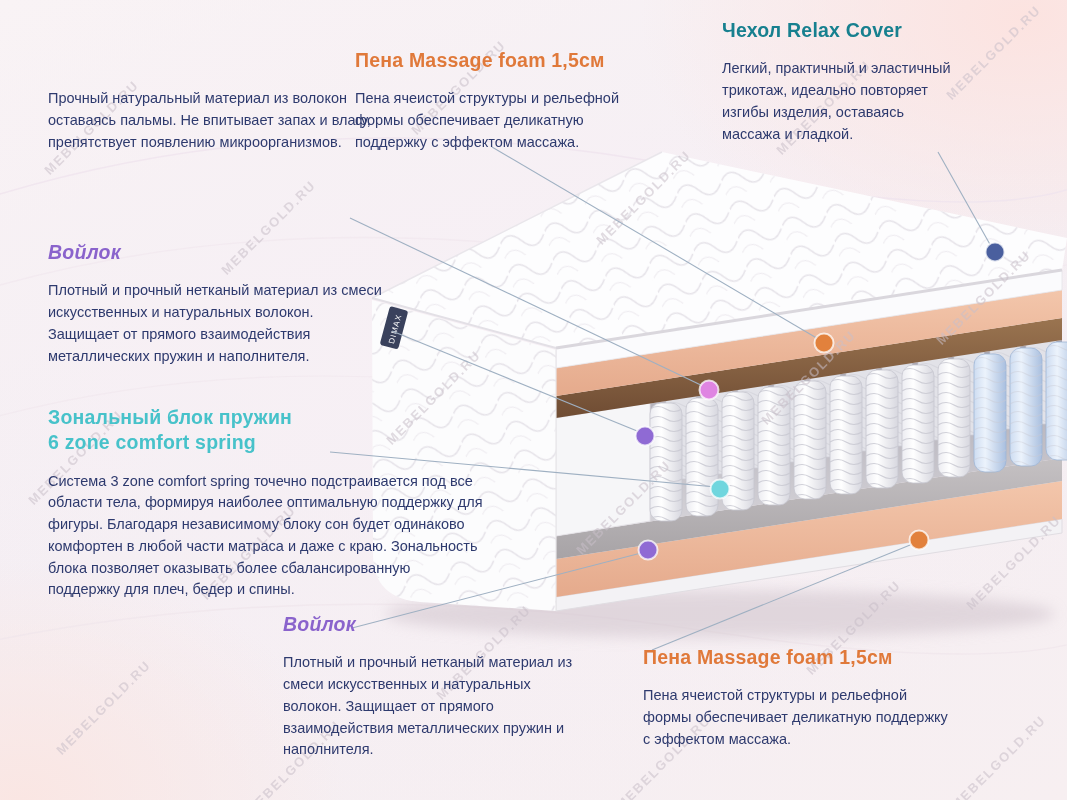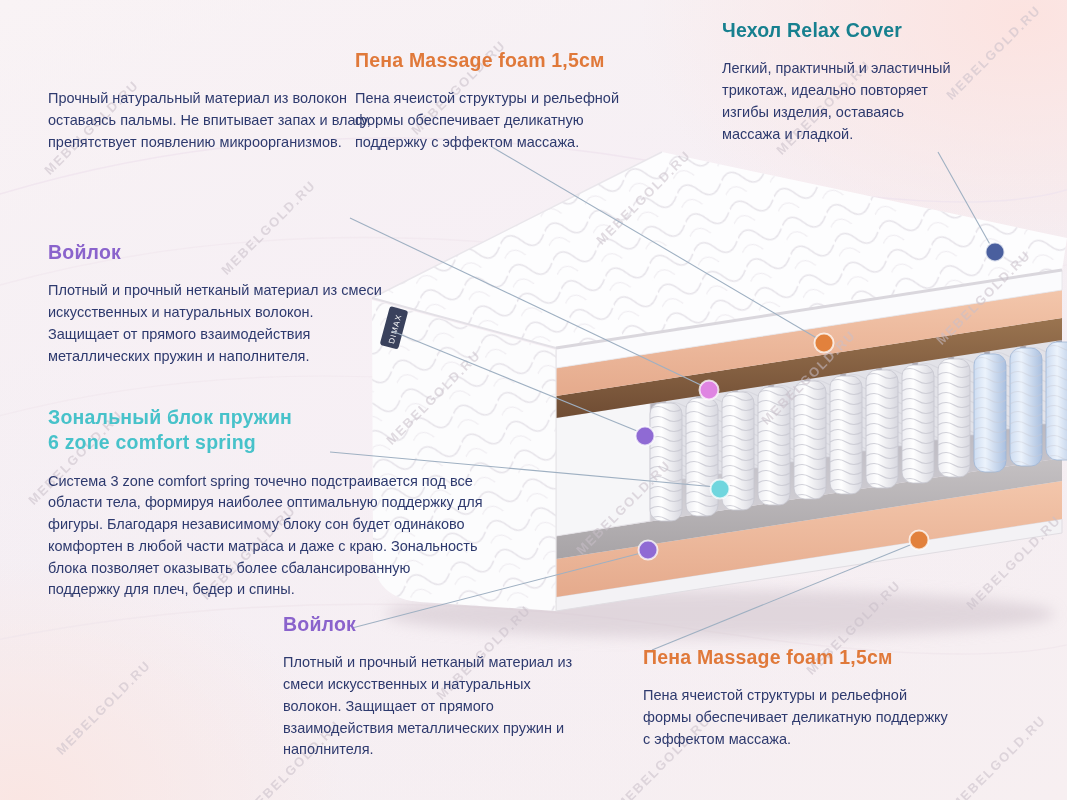--- a/index.html
+++ b/index.html
@@ -21,21 +21,21 @@
   .wm{
     position:absolute;color:#c9bfc9;opacity:.55;font-size:13px;font-weight:600;
     letter-spacing:1.8px;transform:rotate(-45deg);white-space:nowrap;pointer-events:none;
   }
   .callout h3{margin:0 0 15px;font-size:19.5px;line-height:1.3;font-weight:700;letter-spacing:.2px;}
   .callout h3 span{display:block;}
   .callout p{margin:0;font-size:14.5px;line-height:1.5;color:#2e3a6e;}
   .t-coir h3{color:#c77bd6;}
   .t-foam h3{color:#e0793a;}
   .t-cover h3{color:#17808f;}
-  .t-felt h3{color:#8a63cc;}
+  .t-felt h3{color:#8a63cc;font-style:italic;}
   .t-springs h3{color:#47c2ca;}
 </style>
 </head>
 <body>
 
 <div class="stage">
 
   <svg class="layer decor" width="1067" height="800" viewBox="0 0 1067 800">
     <path d="M-50,210 Q300,90 700,170 T1140,130" fill="none" stroke="#efe4ed" stroke-width="1.5" opacity="0.8"></path>
     <path d="M-50,300 Q260,200 640,260 T1140,230" fill="none" stroke="#f1e7ee" stroke-width="1.3" opacity="0.7"></path>

